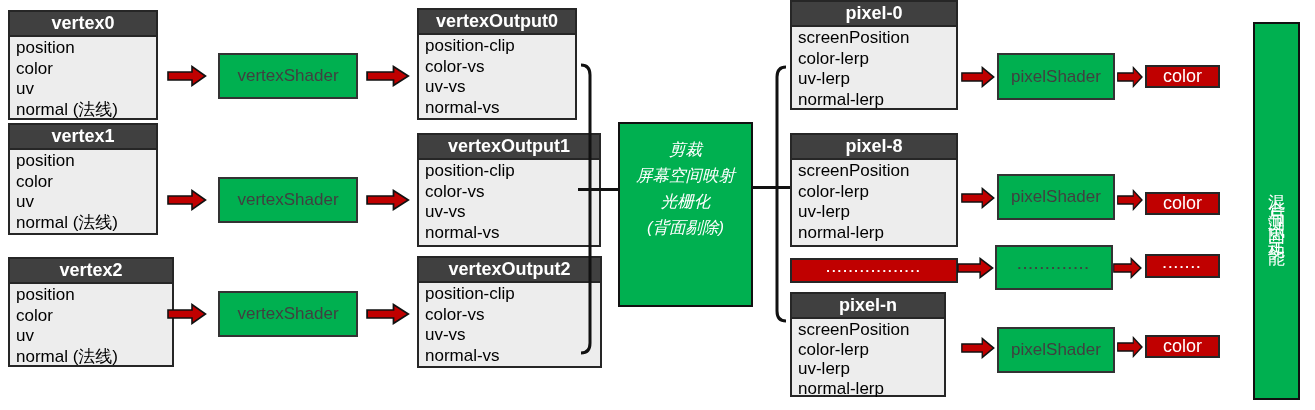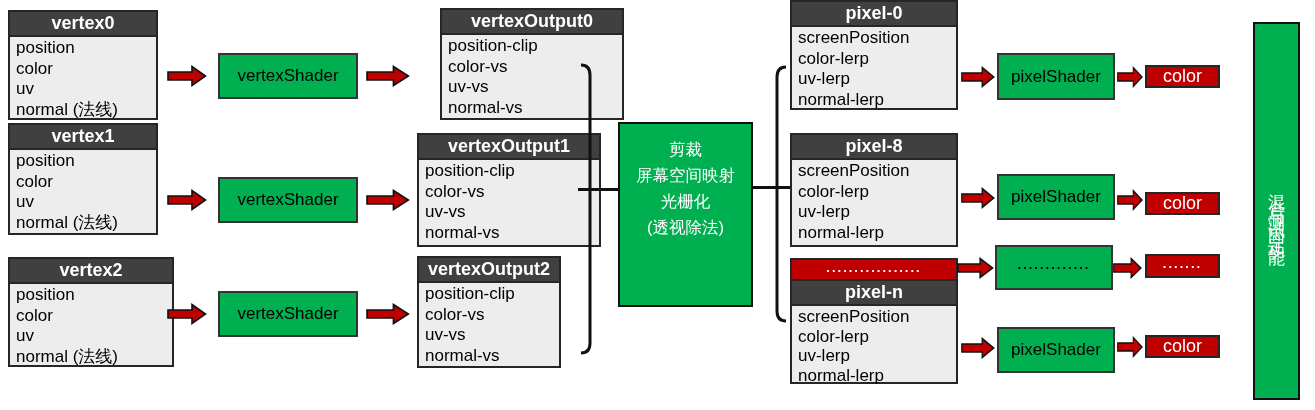--- a/index.html
+++ b/index.html
@@ -10,26 +10,26 @@
   
   .record{position:absolute;background:#EDEDED;border:2px solid #262626;box-sizing:border-box;}
   .record-header{
     background:#404040;color:#ffffff;font-weight:bold;font-size:18px;
     text-align:center;height:23px;line-height:23px;border-bottom:2px solid #262626;
   }
   .record-body{padding:1px 6px 1px 6px;font-size:17px;line-height:20.5px;color:#000;}
   
   .shader{
     position:absolute;background:#00B050;border:2px solid #333333;box-sizing:border-box;
-    color:#000000;display:flex;align-items:center;justify-content:center;font-size:17px;
+    color:#404040;display:flex;align-items:center;justify-content:center;font-size:17px;
   }
   
   .stage{
     position:absolute;background:#00B050;border:2px solid #111111;box-sizing:border-box;
-    color:#ffffff;text-align:center;font-size:16.5px;line-height:26px;padding-top:12px;
+    color:#ffffff;text-align:center;font-size:16.5px;line-height:26px;padding-top:12px;font-style:italic;
   }
   
   .colorbox{
     position:absolute;background:#C00000;border:2px solid #262626;box-sizing:border-box;
     color:#ffffff;display:flex;align-items:center;justify-content:center;font-size:18px;
   }
   .dots{font-weight:bold;font-size:13px;letter-spacing:2px;position:relative;top:-3px;}
   
   .blend{
     position:absolute;background:#00B050;border:2px solid #111111;box-sizing:border-box;
@@ -96,58 +96,58 @@
   <svg class="arrow" style="left:366px;top:65px;width:44px;height:22px" viewBox="0 0 40 22" preserveAspectRatio="none">
       <polygon points="1,7 25,7 25,1.5 38.5,11 25,20.5 25,15 1,15" fill="#C00000" stroke="#111" stroke-width="1.6"></polygon>
     </svg>
   <svg class="arrow" style="left:366px;top:189px;width:44px;height:22px" viewBox="0 0 40 22" preserveAspectRatio="none">
       <polygon points="1,7 25,7 25,1.5 38.5,11 25,20.5 25,15 1,15" fill="#C00000" stroke="#111" stroke-width="1.6"></polygon>
     </svg>
   <svg class="arrow" style="left:366px;top:303px;width:44px;height:22px" viewBox="0 0 40 22" preserveAspectRatio="none">
       <polygon points="1,7 25,7 25,1.5 38.5,11 25,20.5 25,15 1,15" fill="#C00000" stroke="#111" stroke-width="1.6"></polygon>
     </svg>
 
-  <div class="record" style="left:440px;top:8px;width:184px;height:112px">
+  <div class="record" style="left:417px;top:8px;width:160px;height:112px">
     <div class="record-header">vertexOutput0</div>
     <div class="record-body">
       <div>position-clip</div>
       <div>color-vs</div>
       <div>uv-vs</div>
       <div>normal-vs</div>
     </div>
   </div>
   <div class="record" style="left:417px;top:133px;width:184px;height:114px">
     <div class="record-header">vertexOutput1</div>
     <div class="record-body">
       <div>position-clip</div>
       <div>color-vs</div>
       <div>uv-vs</div>
       <div>normal-vs</div>
     </div>
   </div>
-  <div class="record" style="left:417px;top:256px;width:144px;height:112px">
+  <div class="record" style="left:417px;top:256px;width:185px;height:112px">
     <div class="record-header">vertexOutput2</div>
     <div class="record-body">
       <div>position-clip</div>
       <div>color-vs</div>
       <div>uv-vs</div>
       <div>normal-vs</div>
     </div>
   </div>
 
   <svg class="bracket" style="left:578px;top:63px;width:14px;height:292px" viewBox="0 0 14 292">
     <path d="M3,2 Q12,2 12,12 L12,280 Q12,290 3,290" fill="none" stroke="#111" stroke-width="3"></path>
   </svg>
   <div class="connector" style="left:578px;top:188px;width:40px"></div>
 
   <div class="stage" style="left:618px;top:122px;width:135px;height:185px">
     <div>剪裁</div>
     <div>屏幕空间映射</div>
     <div>光栅化</div>
-    <div>(透视除法)</div>
+    <div>(背面剔除)</div>
   </div>
 
   <div class="connector" style="left:753px;top:186px;width:38px"></div>
   <svg class="bracket" style="left:775px;top:65px;width:14px;height:258px" viewBox="0 0 14 258">
     <path d="M11,2 Q2,2 2,12 L2,246 Q2,256 11,256" fill="none" stroke="#111" stroke-width="3"></path>
   </svg>
 
   <div class="record" style="left:790px;top:0;width:168px;height:110px">
     <div class="record-header">pixel-0</div>
     <div class="record-body">
@@ -163,21 +163,21 @@
       <div>screenPosition</div>
       <div>color-lerp</div>
       <div>uv-lerp</div>
       <div>normal-lerp</div>
     </div>
   </div>
 
   <div class="colorbox" style="left:790px;top:258px;width:168px;height:25px">
     <span class="dots">.................</span>
   </div>
-  <div class="record" style="left:790px;top:279px;width:168px;height:105px">
+  <div class="record" style="left:790px;top:292px;width:156px;height:105px">
     <div class="record-header">pixel-n</div>
     <div class="record-body" style="line-height:19.5px">
       <div>screenPosition</div>
       <div>color-lerp</div>
       <div>uv-lerp</div>
       <div>normal-lerp</div>
     </div>
   </div>
 
   <svg class="arrow" style="left:961px;top:66px;width:34px;height:22px" viewBox="0 0 40 22" preserveAspectRatio="none">

